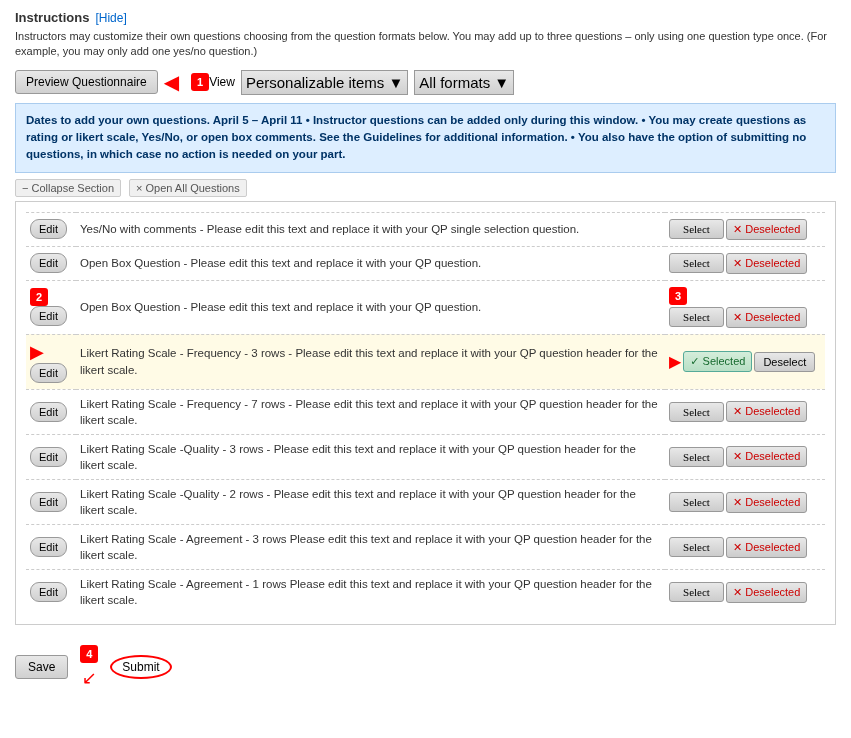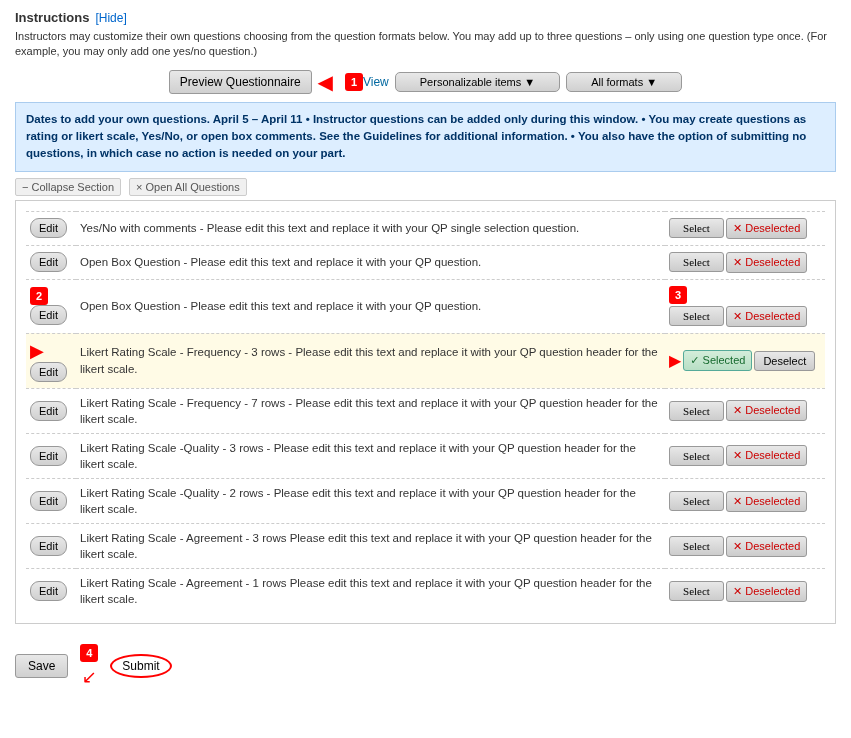--- a/index.html
+++ b/index.html
@@ -4,25 +4,25 @@
   <style>
     * { box-sizing: border-box; margin: 0; padding: 0; }
     body { font-family: Arial, sans-serif; font-size: 12px; background: #fff; color: #333; }
     .page { max-width: 851px; margin: 0 auto; padding: 10px 15px; }
 
     .instructions-header { display: flex; align-items: center; gap: 6px; margin-bottom: 4px; }
     .instructions-title { font-weight: bold; font-size: 13px; }
     .hide-link { color: #0066cc; cursor: pointer; font-size: 12px; }
     .instructions-text { font-size: 11px; color: #333; margin-bottom: 10px; line-height: 1.4; }
 
-    .toolbar { display: flex; align-items: center; justify-content: center; margin-bottom: 8px; }
+    .toolbar { display: flex; align-items: center; justify-content: flex-start; margin-bottom: 8px; }
     .preview-btn { background: linear-gradient(to bottom, #e8e8e8, #d0d0d0); border: 1px solid #999; padding: 4px 10px; cursor: pointer; font-size: 12px; border-radius: 3px; }
     .view-section { display: flex; align-items: center; gap: 6px; font-size: 12px; }
-    .view-label { color: #0369a1; }
-    .dropdown-btn { background: linear-gradient(to bottom, #e8e8e8, #d0d0d0); border: 1px solid #999; padding: 3px 24px; cursor: pointer; font-size: 11px; border-radius: 5px; display: flex; align-items: center; gap: 3px; }
+    .view-label { color: #000000; }
+    .dropdown-btn { background: linear-gradient(to bottom, #e8e8e8, #d0d0d0); border: 1px solid #999; padding: 3px 4px; cursor: pointer; font-size: 15px; border-radius: 0; display: flex; align-items: center; gap: 3px; }
     .num-badge { display: inline-flex; align-items: center; justify-content: center; width: 18px; height: 18px; background: red; color: white; font-weight: bold; font-size: 11px; border-radius: 3px; margin-left: 6px; vertical-align: middle; }
 
     .date-notice { background: #ddeeff; border: 1px solid #aaccee; padding: 8px 10px; margin-bottom: 6px; font-size: 11.5px; line-height: 1.5; color: #003366; font-weight: bold; }
 
     .section-controls { display: flex; gap: 8px; margin-bottom: 4px; }
     .section-ctrl-btn { background: #f0f0f0; border: 1px solid #ccc; padding: 2px 6px; font-size: 11px; cursor: pointer; border-radius: 2px; color: #555; }
 
     .questions-table { width: 100%; border-collapse: collapse; }
     .question-row { border-top: 1px dashed #ccc; }
     .question-row td { padding: 6px 4px; vertical-align: middle; }

